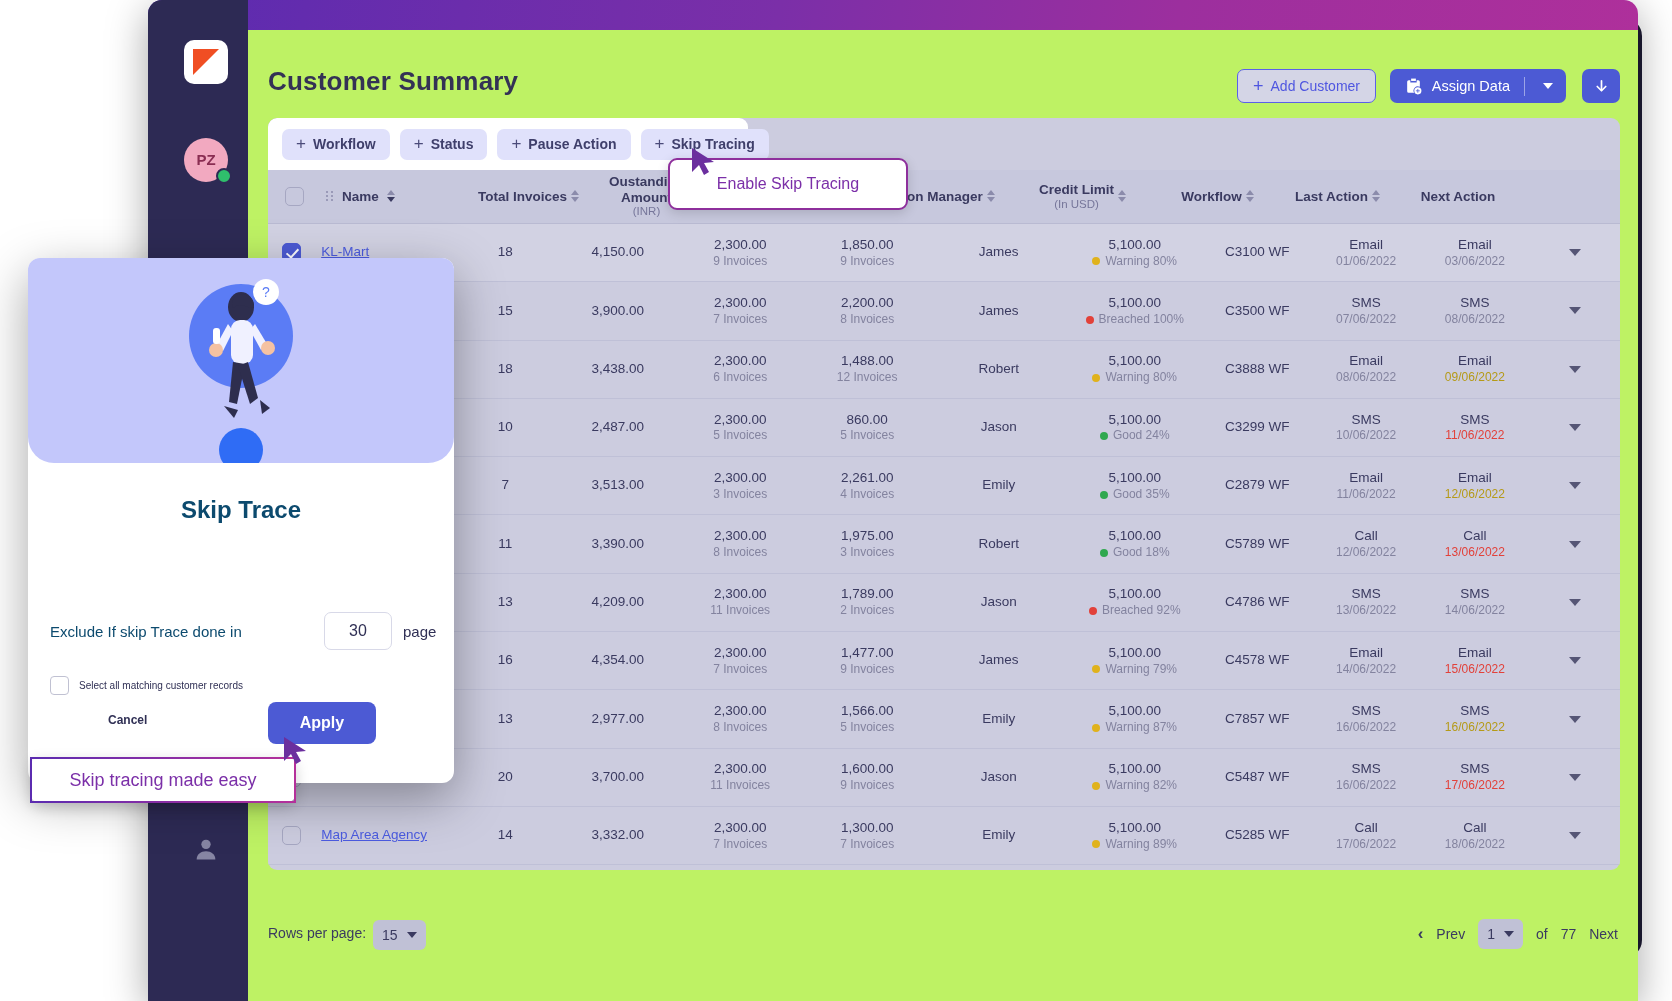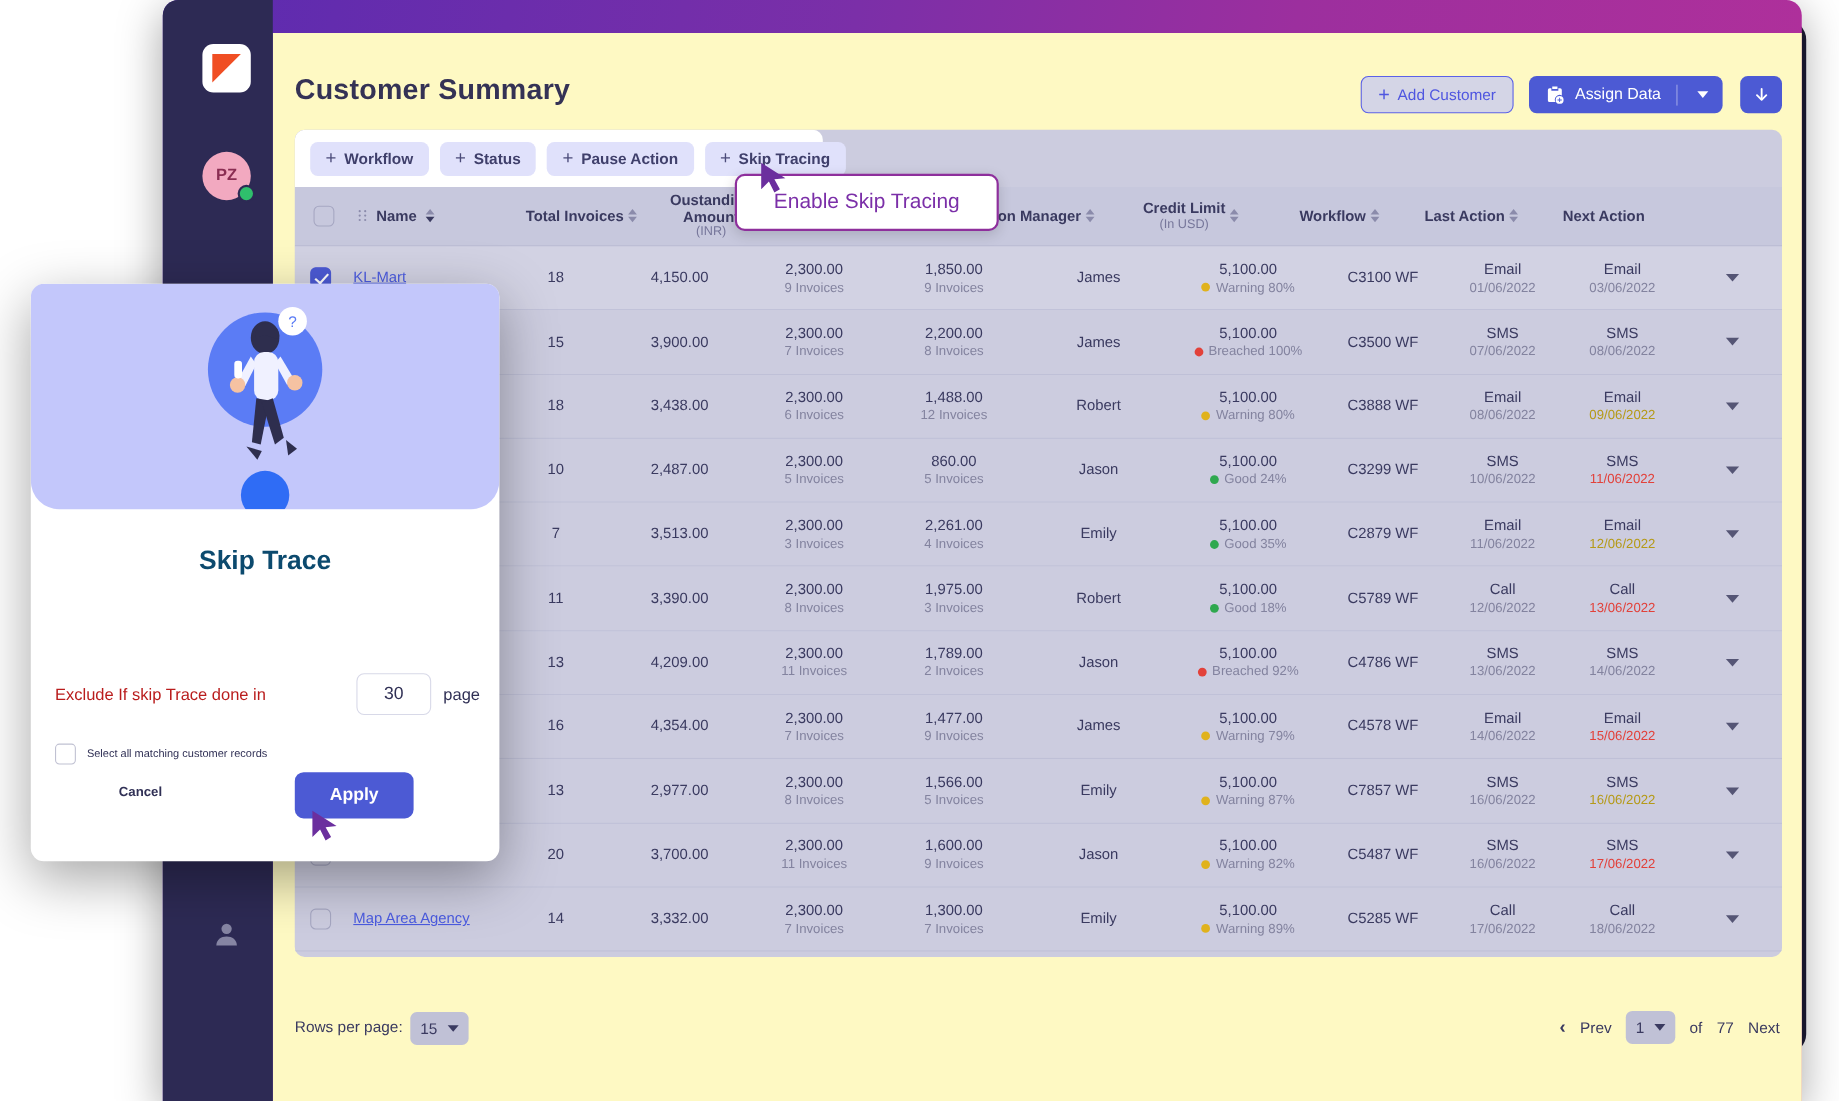--- a/index.html
+++ b/index.html
@@ -50,21 +50,21 @@
     color:#fff; font-size:9px; line-height:13px; text-align:center;
   }
   .person-icon {
     position: absolute; left: 44px; top: 835px; width: 28px; height: 28px;
     opacity: .55;
   }
 
   
   .content {
     position: absolute; left: 248px; top: 30px; width: 1390px; height: 971px;
-    background: #fef9c3;
+    background: #bef264;
     border-radius: 0;
     z-index: 3;
     overflow: hidden;
   }
   .page-title {
     position: absolute; left: 20px; top: 36px;
     font-size: 26px; font-weight: bold; color: #343255; letter-spacing: .2px;
   }
 
   
@@ -181,21 +181,21 @@
   }
   .caret-dark { width: 0; height: 0; border-left: 5px solid transparent; border-right: 5px solid transparent; border-top: 6px solid #3a3a60; }
   .pg-right { position:absolute; right:0; top:4px; display:flex; align-items:center; gap:13px; font-size:14px; color:#3a3a60;}
   .pg-arrow { font-size: 17px; color:#3a3a60; font-weight: bold; }
 
   
   .callout-top {
     position: absolute; left: 668px; top: 158px; width: 240px; height: 52px;
     background: #ffffff; border: 2px solid #8e2f9c; border-radius: 9px;
     display:flex; align-items:center; justify-content:center;
-    font-size: 19px; color: #7b2fa8; z-index: 20;
+    font-size: 16px; color: #7b2fa8; z-index: 20;
     box-shadow: 0 3px 12px rgba(0,0,0,.15);
   }
   .cursor {
     position: absolute; z-index: 30; width: 0; height: 0;
   }
   .cursor svg { display:block; }
 
   
   .modal {
     position: absolute; left: 28px; top: 258px; width: 426px; height: 525px;
@@ -212,21 +212,21 @@
     font-size: 24px; font-weight: bold; color: #0c4a6e;
   }
   .field-select {
     position:absolute; left: 22px; top: 290px; width: 382px; height: 42px;
     border: 1px solid #d8d9e8; border-radius: 7px;
     display:flex; align-items:center; padding: 0 14px; justify-content: space-between;
     font-size: 15px; color: #b6b7c6;
   }
   .chev-sm { width: 11px; height: 11px; border-right: 2px solid #8b8ca0; border-bottom: 2px solid #8b8ca0; transform: rotate(45deg) translate(-3px,-3px); }
   .excl-row { position:absolute; left: 22px; top: 352px; width: 382px; height: 42px; display:flex; align-items:center; }
-  .excl-label { font-size: 15px; color: #b91c1c; }
+  .excl-label { font-size: 15px; color: #0c4a6e; }
   .days-input {
     position:absolute; left: 296px; top: 354px; width: 68px; height: 38px;
     border: 1px solid #d8d9e8; border-radius: 7px; background:#fff;
     display:flex; align-items:center; justify-content:center; font-size:16px; color:#303055;
   }
   .days-unit { position:absolute; left: 375px; top: 365px; font-size: 15px; color:#303055; }
   .selectall { position:absolute; left: 22px; top: 418px; display:flex; align-items:center; gap:10px; }
   .chk-lite { width: 19px; height: 19px; border:1.6px solid #c0c1d2; border-radius:4px; }
   .selectall span { font-size: 10px; color: #303055; }
   .btn-cancel {
@@ -639,19 +639,20 @@
 
     <div class="selectall">
       <span class="chk-lite"></span>
       <span>Select all matching customer records</span>
     </div>
 
     <div class="btn-cancel">Cancel</div>
     <div class="btn-apply">Apply</div>
   </div>
 
+  <div class="callout-bottom">Skip tracing made easy</div>
   <div class="cursor" style="left:282px;top:735px;">
     <svg width="26" height="30" viewBox="0 0 26 30">
         <path d="M2 2 L2 26 L9 19 L14 29 L19 26 L14 17 L24 16 Z" fill="#6b2f9e"></path>
       </svg>
   </div>
 
 </div>
 
 </body></html>

